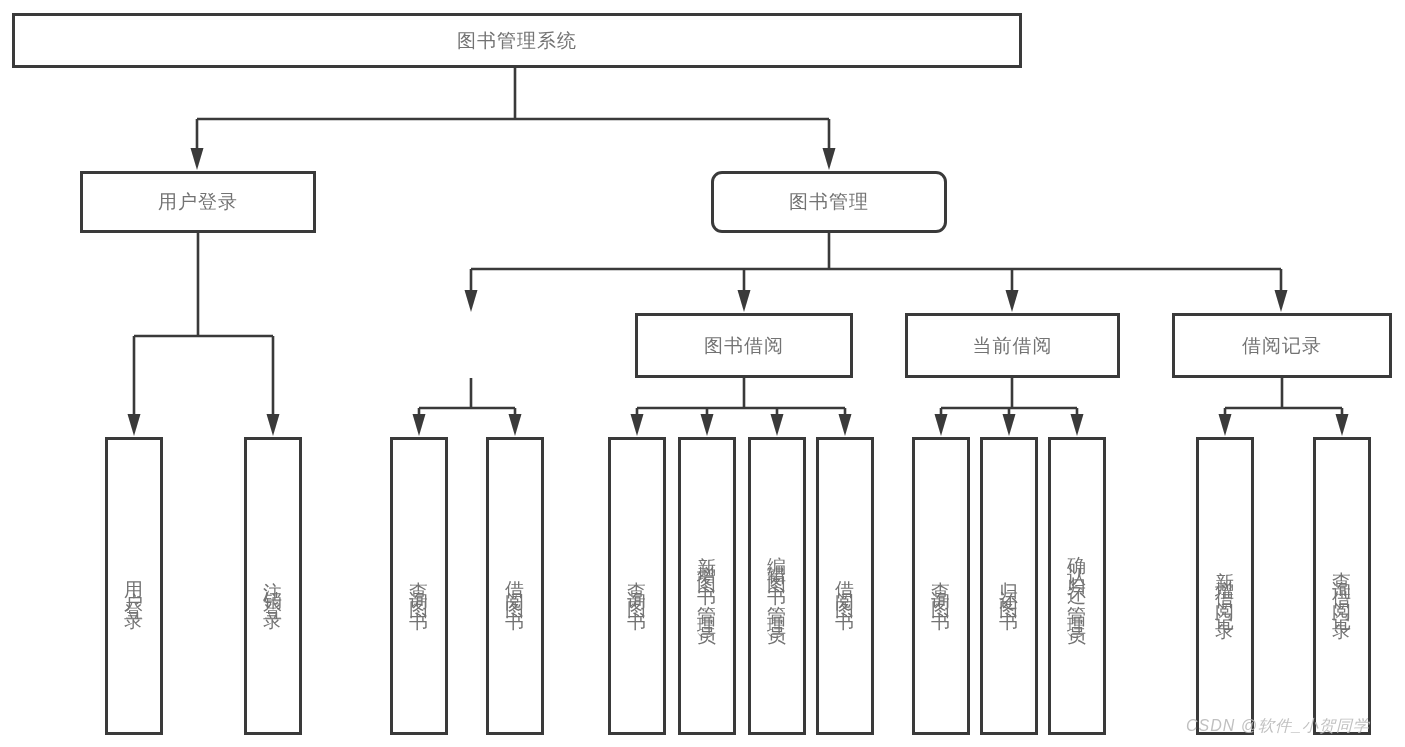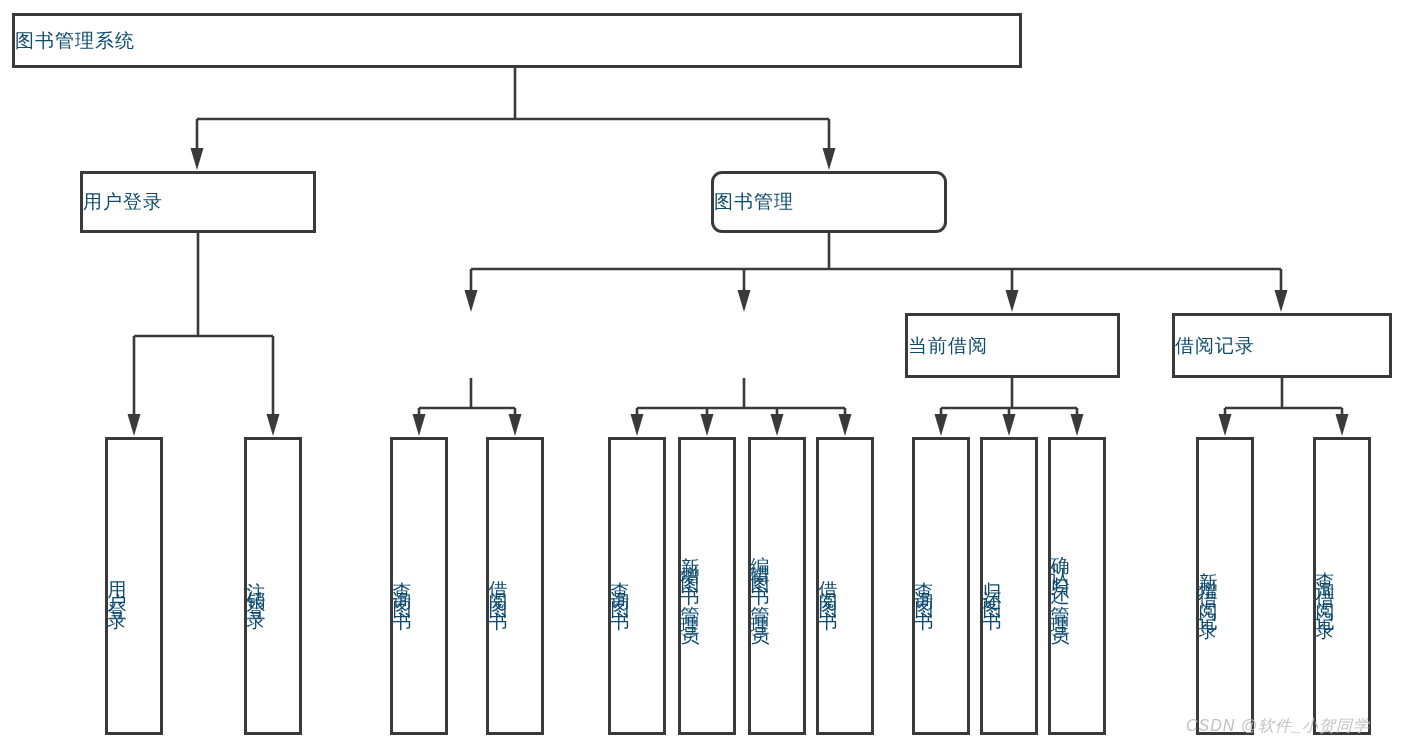--- a/index.html
+++ b/index.html
@@ -19,24 +19,24 @@
     position: absolute;
     left: 0; top: 0;
     width: 1405px;
     height: 747px;
   }
   .node {
     position: absolute;
     box-sizing: border-box;
     background: #ffffff;
     border: 3px solid #3a3a3a;
-    color: #0c4a6e;
+    color: #737373;
     display: flex;
     align-items: center;
-    justify-content: flex-start;
+    justify-content: center;
     font-size: 19px;
     letter-spacing: 1px;
     z-index: 2;
   }
   .node .vtext {
     writing-mode: vertical-rl;
     letter-spacing: 10px;
     line-height: 1;
     white-space: nowrap;
   }
@@ -130,20 +130,23 @@
     <span>图书管理系统</span>
   </div>
 
   <div class="node pos-user-login">
     <span>用户登录</span>
   </div>
   <div class="node pos-book-mgmt">
     <span>图书管理</span>
   </div>
 
+  <div class="node pos-borrowing">
+    <span>图书借阅</span>
+  </div>
   <div class="node pos-records">
     <span>借阅记录</span>
   </div>
   <div class="node pos-current">
     <span>当前借阅</span>
   </div>
 
   <div class="node leaf pos-leaf-login">
     <span class="vtext">用户登录</span>
   </div>

